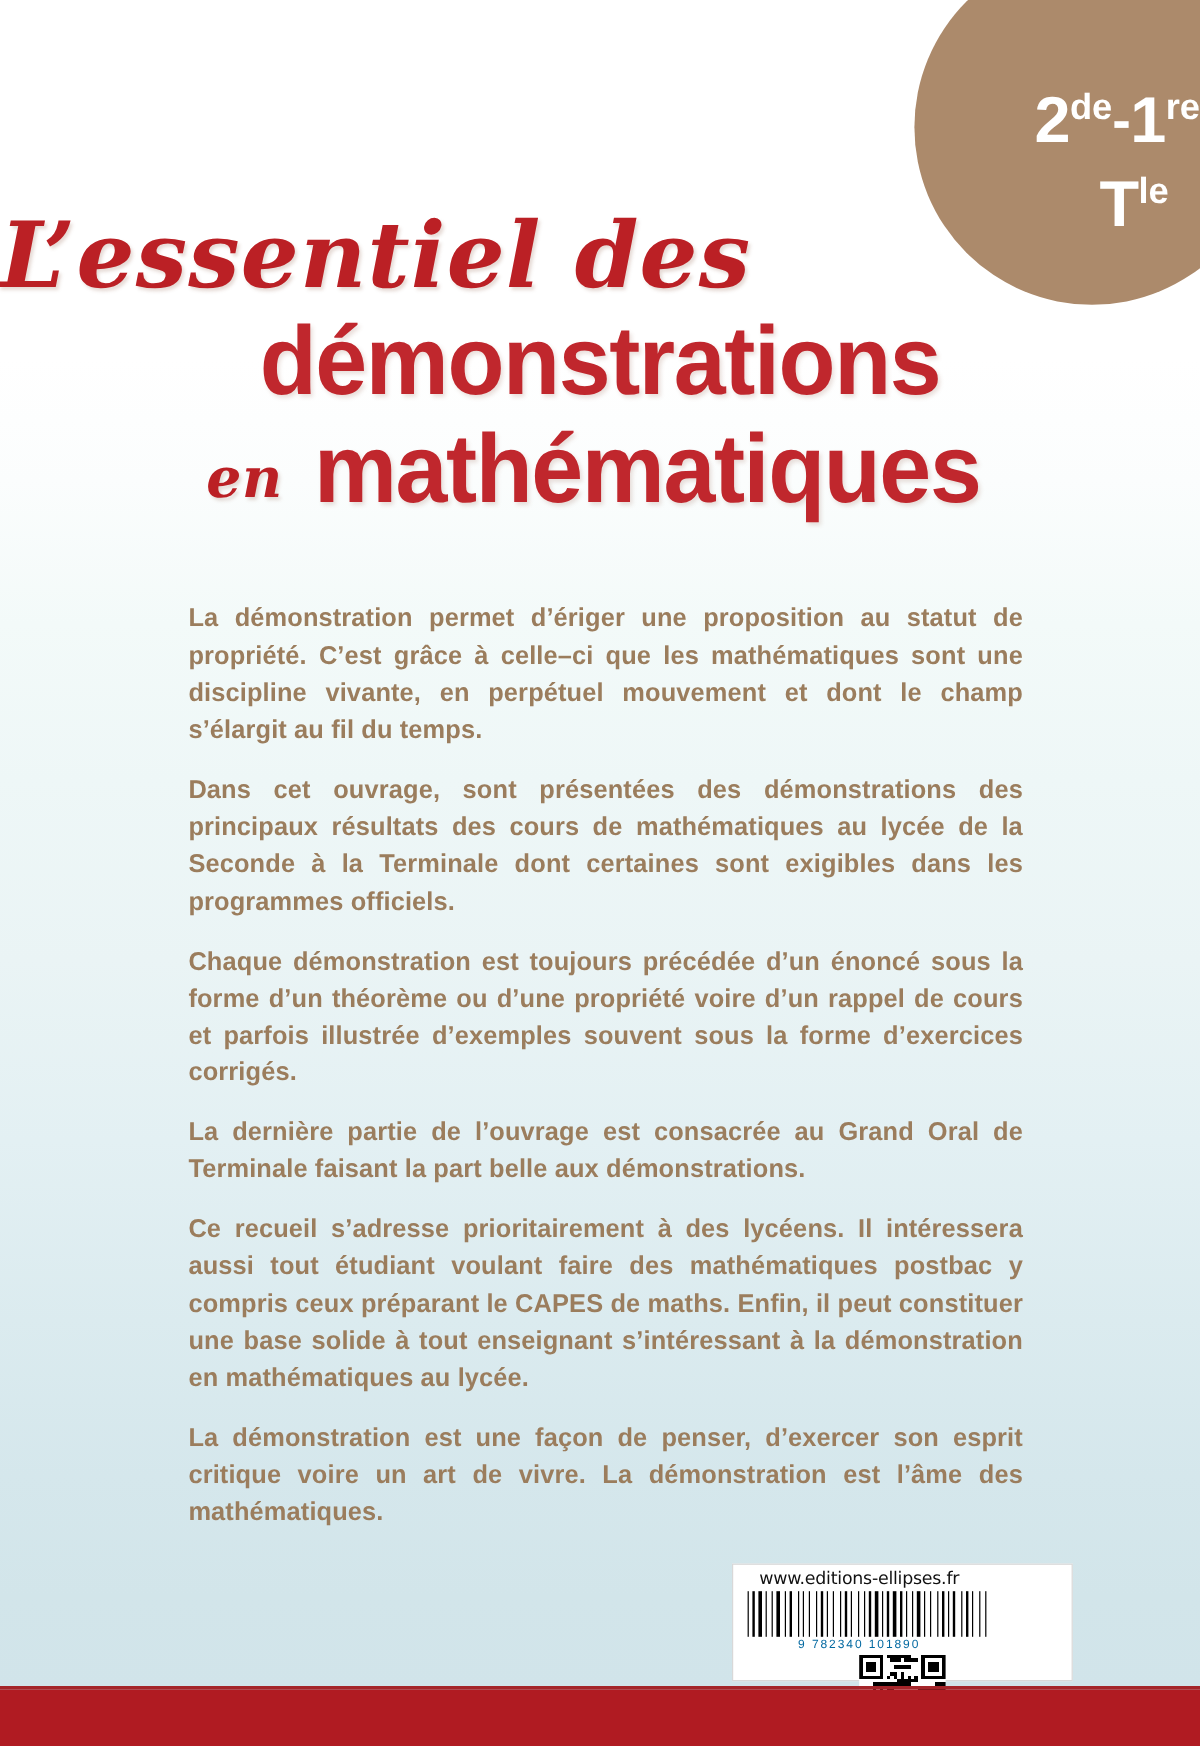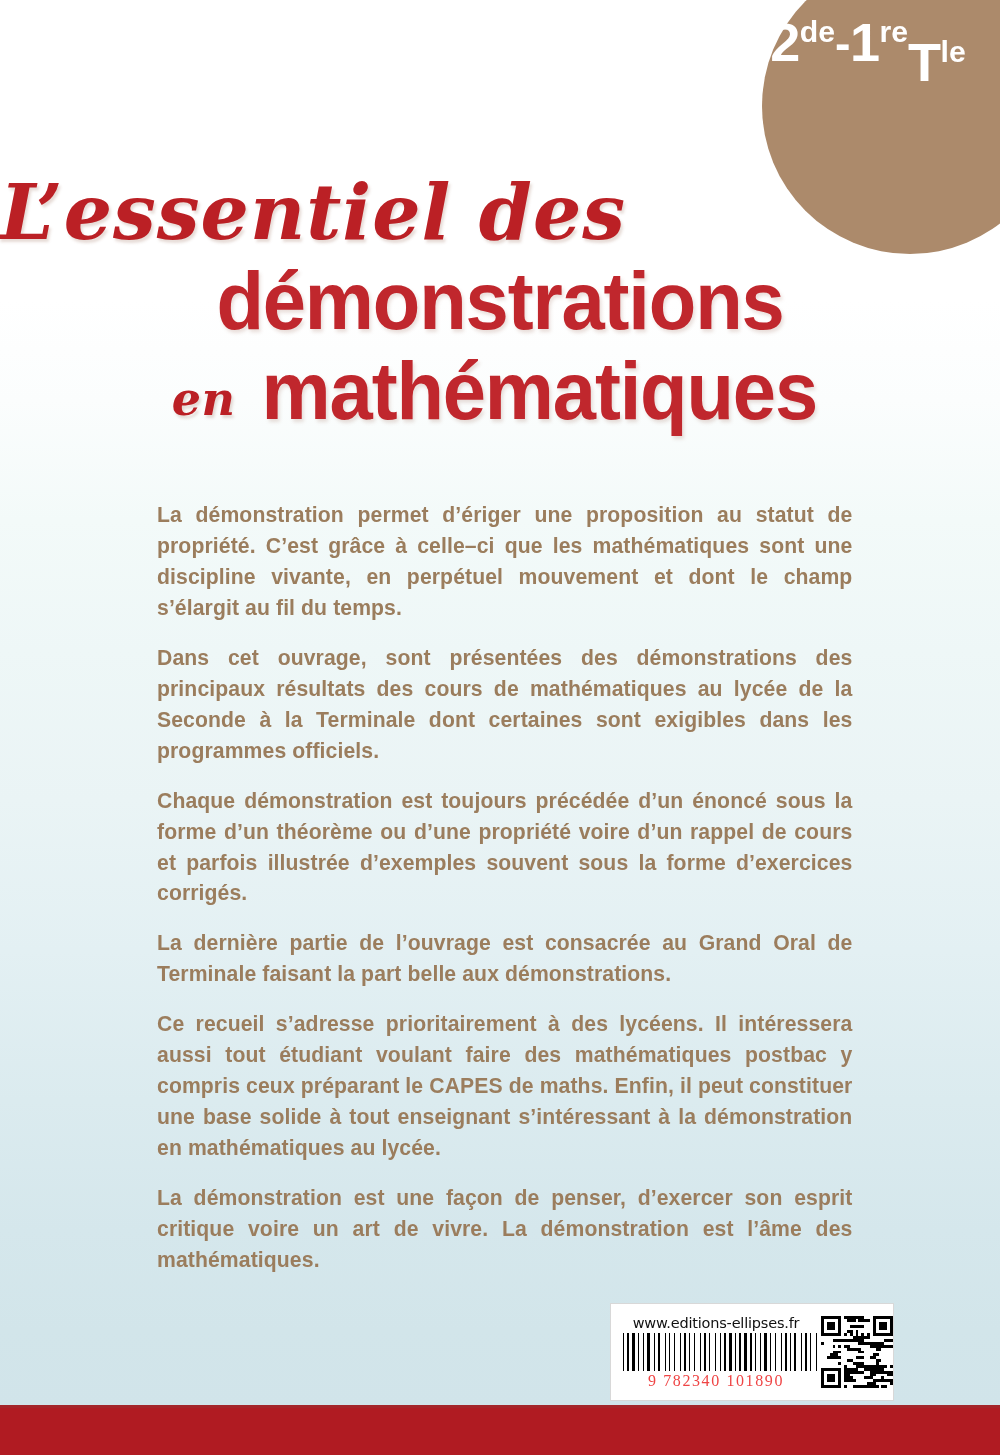--- a/index.html
+++ b/index.html
@@ -47,21 +47,22 @@
     background: #ac8a6b;
     z-index: 4;
   }
   .badge-inner {
     position: absolute;
     left: 0;
     right: 58px;
     top: 42px;
     height: 254px;
     display: flex;
-    align-items: flex-start;
+    flex-direction: column;
+    align-items: flex-end;
     justify-content: center;
     padding-top: 18px;
     box-sizing: border-box;
   }
   .badge-line {
     color: #ffffff;
     font-weight: bold;
     line-height: 0.92;
     white-space: nowrap;
     letter-spacing: -0.5px;
@@ -168,20 +169,21 @@
     position: absolute;
     left: 610px;
     top: 1303px;
     width: 284px;
     height: 98px;
     background: #ffffff;
     border: 1px solid #d8d8d8;
     display: flex;
     z-index: 5;
     box-sizing: border-box;
+    flex-direction: column;
   }
   .barcode-left {
     width: 210px;
     display: flex;
     flex-direction: column;
     align-items: center;
     justify-content: center;
     padding: 4px 4px 3px 4px;
     box-sizing: border-box;
   }
@@ -199,23 +201,23 @@
     height: 38px;
     margin-left: 16px;
   }
   .barcode-bars i {
     display: block;
     background: #000000;
     height: 100%;
     margin-right: 1px;
   }
   .barcode-digits {
-    font-family: Liberation Serif, serif;
-    font-size: 16px;
-    color: #ef4444;
+    font-family: Liberation Sans, sans-serif;
+    font-size: 10px;
+    color: #0369a1;
     letter-spacing: 1.6px;
     margin-top: 1px;
     white-space: nowrap;
   }
   .qr-wrap {
     flex: 1;
     display: flex;
     align-items: center;
     justify-content: center;
   }

